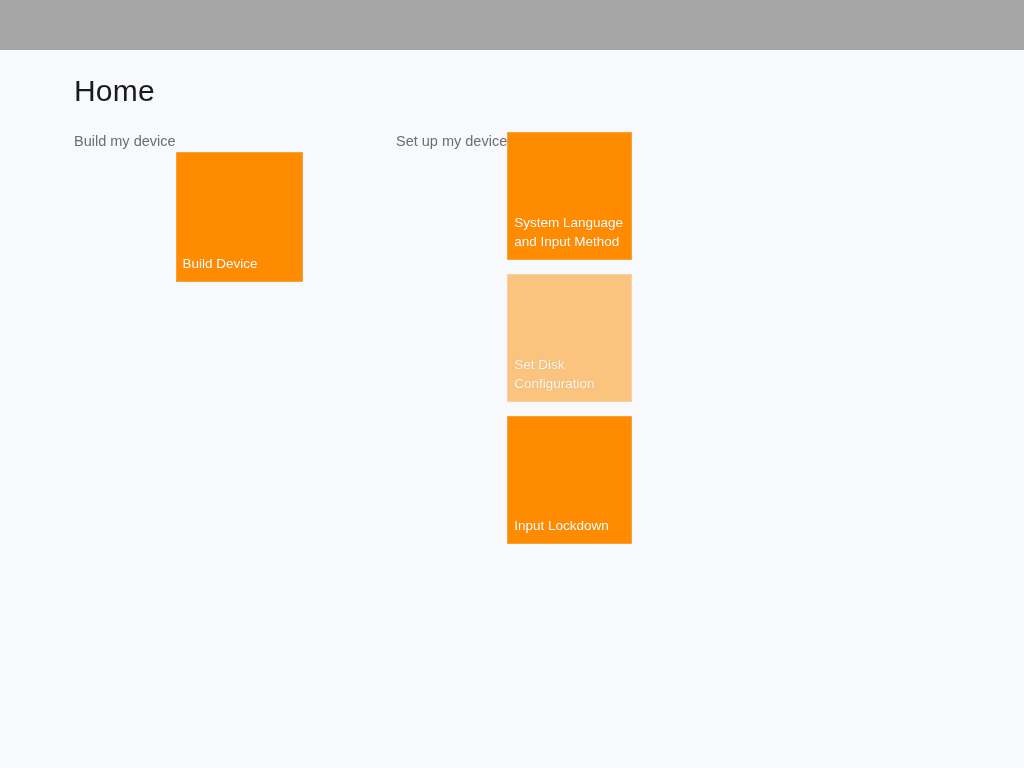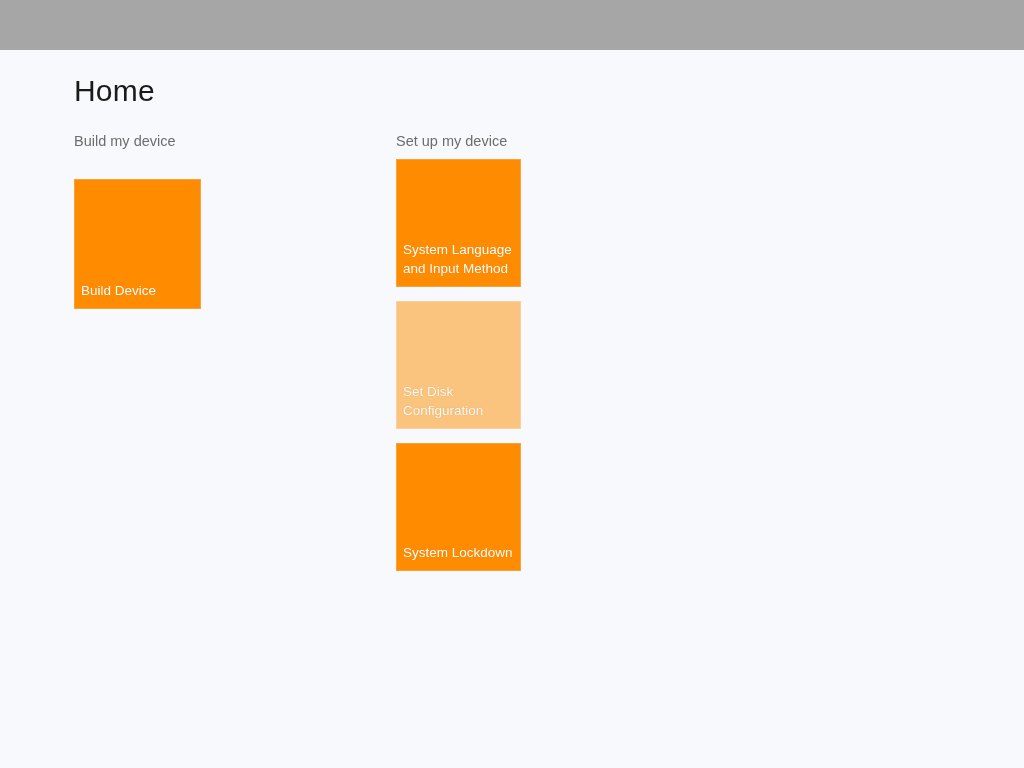--- a/index.html
+++ b/index.html
@@ -58,21 +58,21 @@
     left: 74px;
     top: 82px;
     display: flex;
     flex-direction: row;
     align-items: flex-start;
     gap: 0;
   }
 
   .group {
     display: flex;
-    flex-direction: column;
+    flex-direction: row;
     align-items: flex-start;
   }
 
   .group-heading {
     font-size: 14.5px;
     font-weight: 400;
     color: #6d6d6d;
     line-height: 18px;
     margin-bottom: 9px;
     white-space: nowrap;
@@ -151,21 +151,21 @@
 
           <div class="tile">
             <span class="tile-label">System Language and Input Method</span>
           </div>
 
           <div class="tile faded">
             <span class="tile-label">Set Disk Configuration</span>
           </div>
 
           <div class="tile">
-            <span class="tile-label">System Lockdown</span>
+            <span class="tile-label">Input Lockdown</span>
           </div>
 
         </div>
       </div>
 
     </div>
   </div>
 </div>
 
 </body></html>

